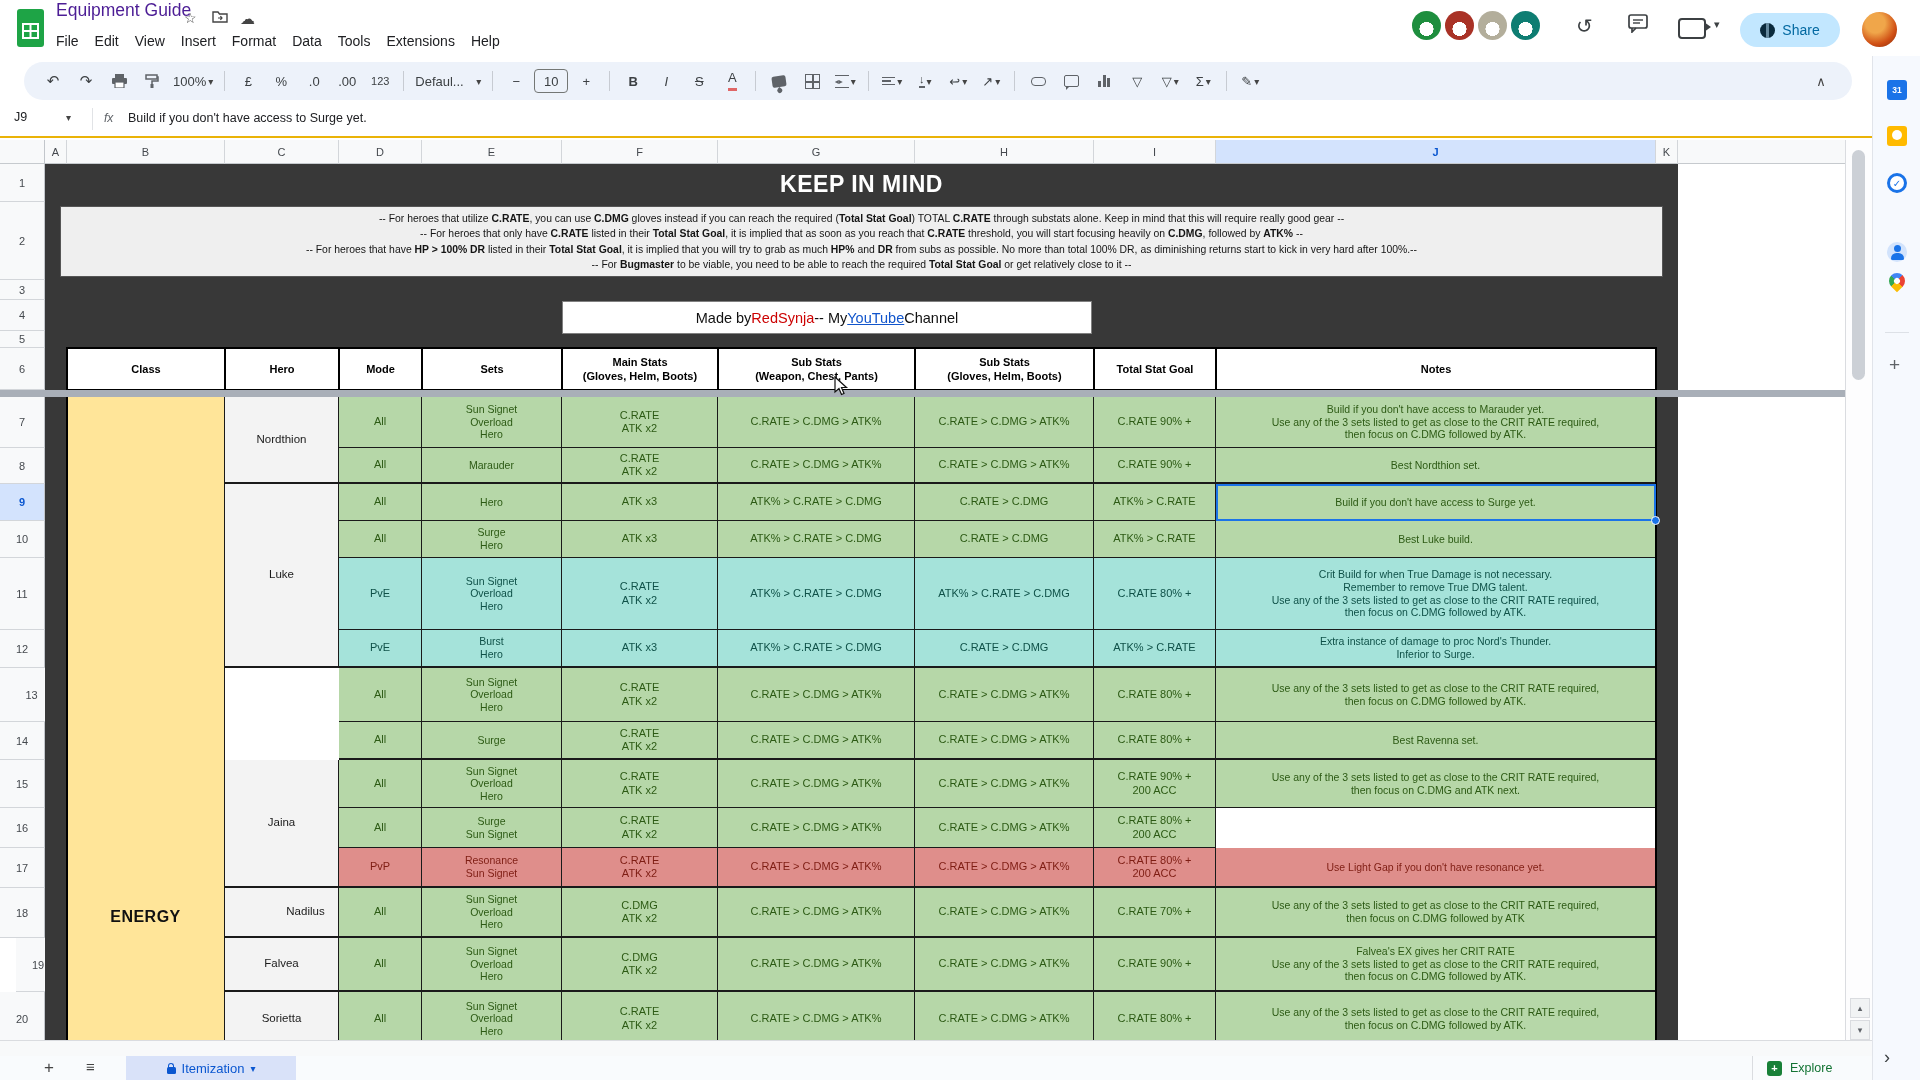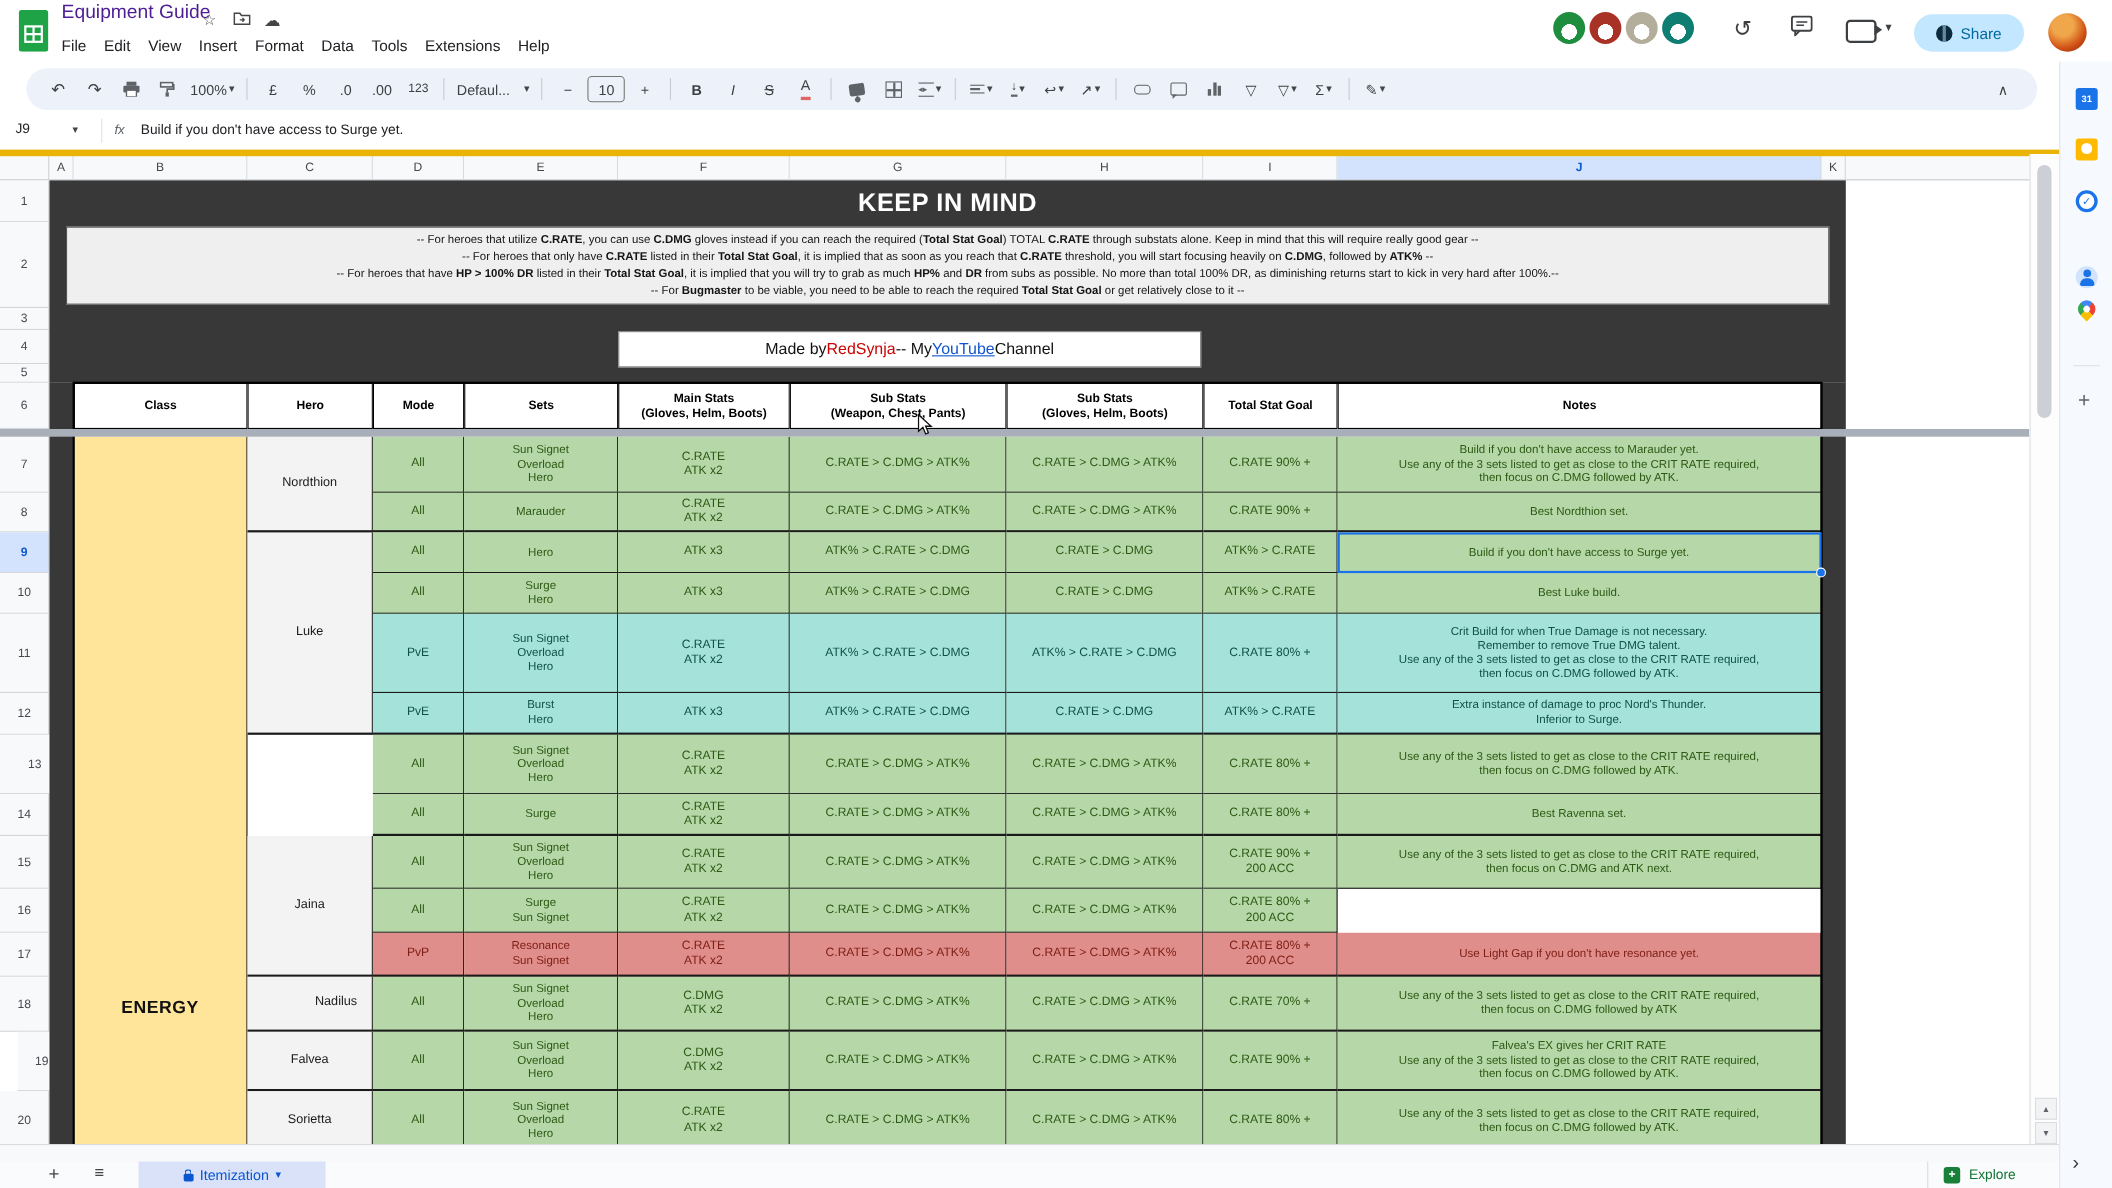--- a/index.html
+++ b/index.html
@@ -48,21 +48,21 @@
   .align-bars i{display:block;height:1.6px;background:#5f6368;margin:2px 0;}
   .align-bars i:nth-child(2){width:70%;}
   .valign{border-bottom:2px solid #5f6368;font-size:11px;line-height:1;padding-bottom:1px;}
   .tb-link{width:13px;height:7px;border:1.6px solid #5f6368;border-radius:4px;position:relative;}
   .tb-comment2{width:13px;height:10px;border:1.6px solid #5f6368;border-radius:2px;position:relative;}
   .tb-comment2::after{content:"";position:absolute;left:1px;top:10px;border-left:4px solid #5f6368;border-bottom:4px solid transparent;}
   .tb-chart{display:flex;align-items:flex-end;gap:1.5px;height:12px;}
   .tb-chart i{width:3px;background:#5f6368;display:block;}
   .tb-collapse{position:absolute;right:16px;font-size:13px;color:#444;}
   
-  .fbar{position:absolute;left:0;top:103px;width:1920px;height:33px;background:#fff;border-bottom:6px solid #eab308;}
+  .fbar{position:absolute;left:0;top:103px;width:1920px;height:33px;background:#fff;border-bottom:2px solid #eab308;}
   .namebox{position:absolute;left:14px;top:7px;font-size:12.5px;color:#202124;width:48px;}
   .namecaret{position:absolute;left:66px;top:9px;font-size:10px;color:#444;}
   .fdivider{position:absolute;left:92px;top:5px;width:1px;height:22px;background:#e1e3e6;}
   .fx{position:absolute;left:104px;top:8px;font-size:12px;font-style:italic;color:#5f6368;}
   .fvalue{position:absolute;left:128px;top:8px;font-size:12.5px;color:#202124;}
   
   #sheet{position:absolute;left:0;top:0;width:1845px;height:1040px;overflow:hidden;background:#fff;}
   #sheet>div{position:absolute;box-sizing:border-box;}
   .colstrip{background:#f8f9fa;border-bottom:1px solid #c6cace;}
   .corner{background:#f8f9fa;border-right:1px solid #c2c6cb;border-bottom:1px solid #c6cace;}

